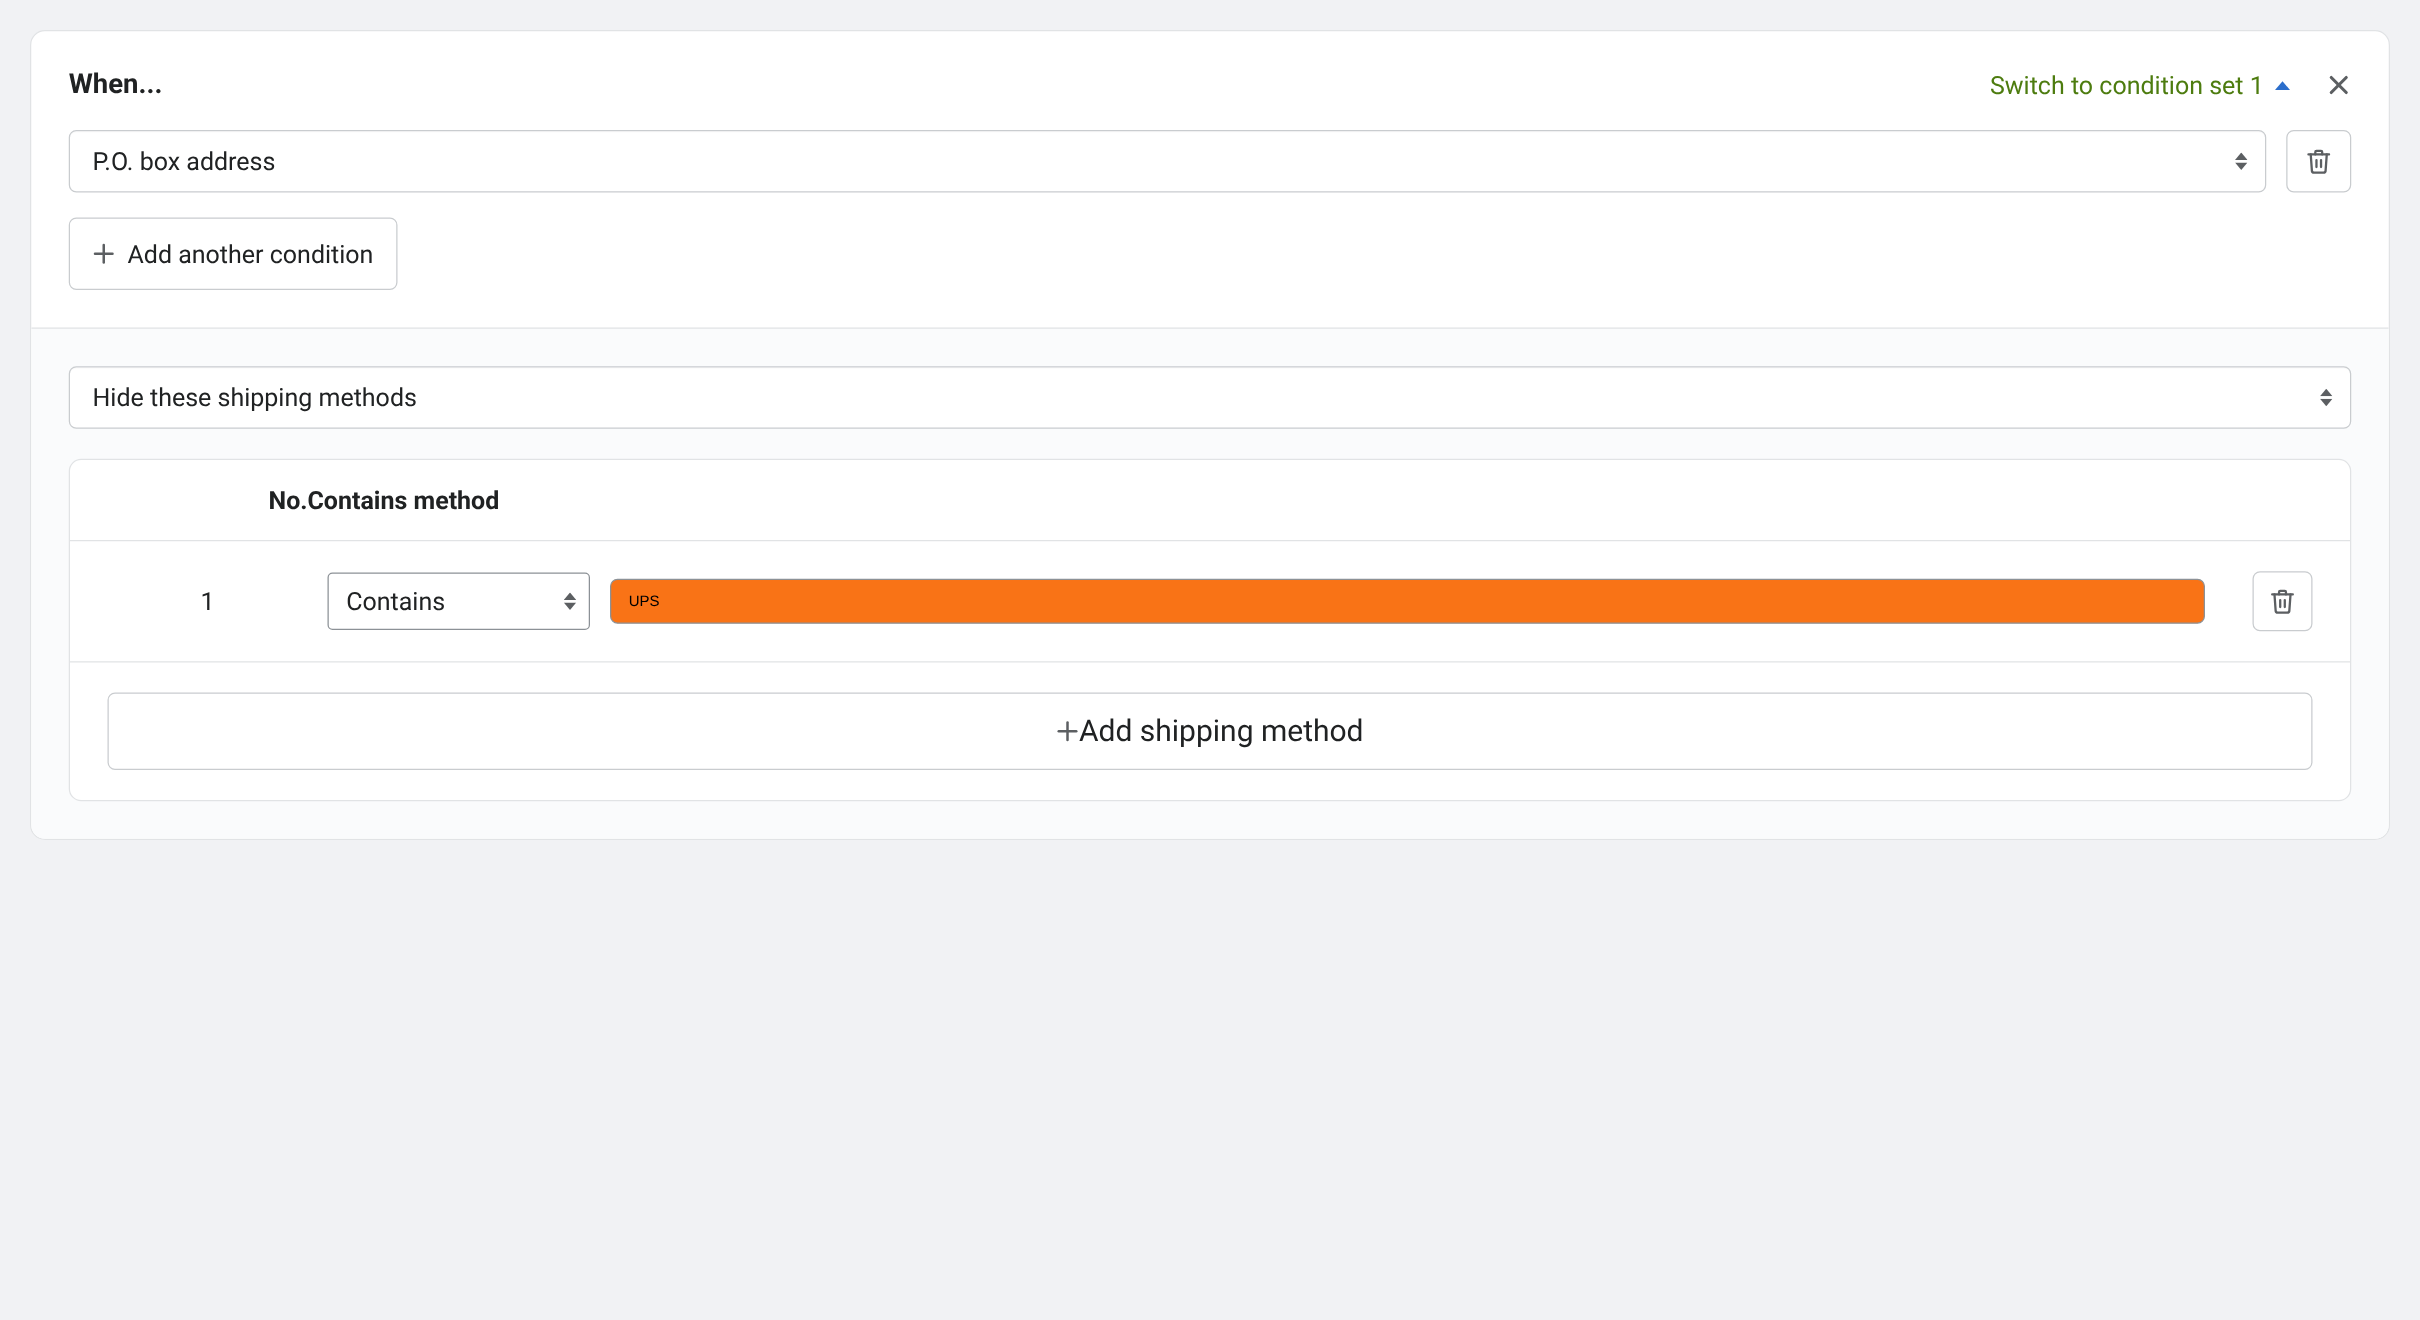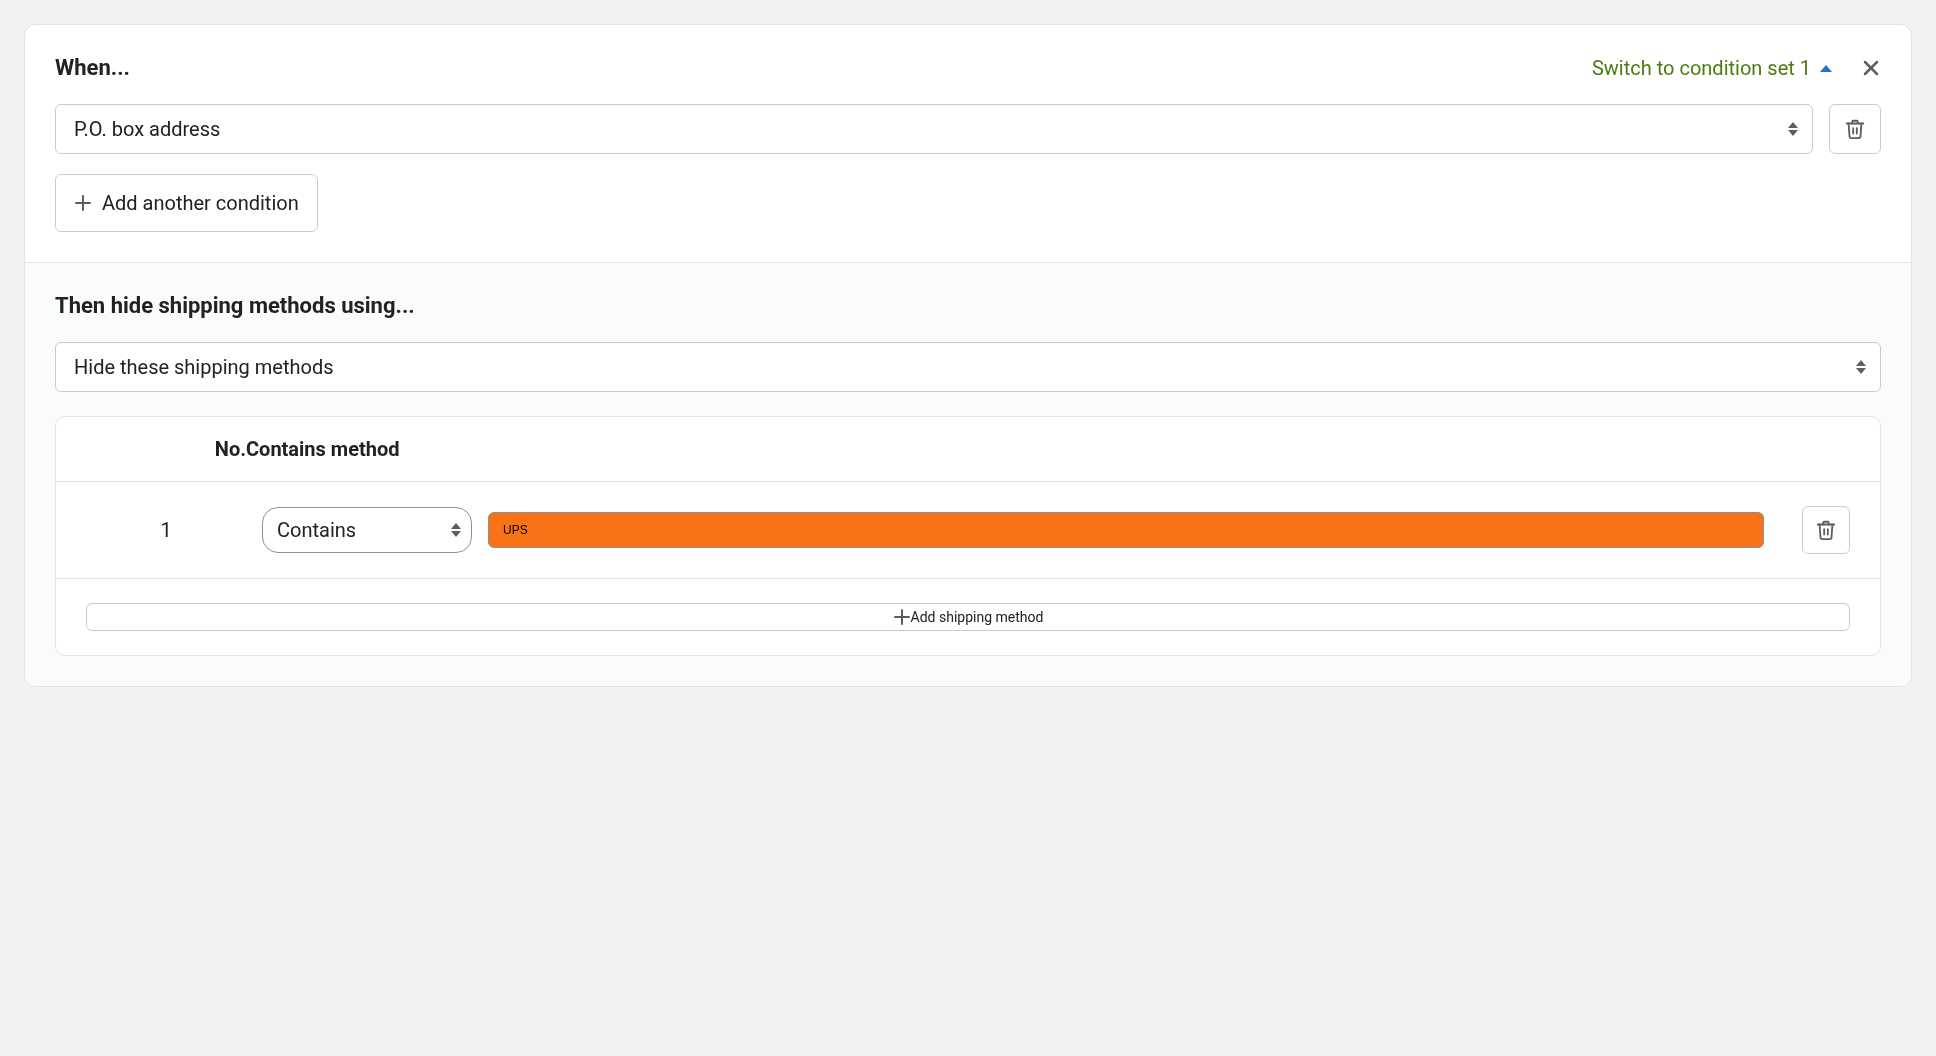--- a/index.html
+++ b/index.html
@@ -131,21 +131,21 @@
     grid-template-columns: 160px 210px 1fr 70px;
     gap: 16px;
     padding: 24px 30px;
     align-items: center;
     border-bottom: 1px solid #e1e3e5;
   }
   .row-no { text-align: center; }
   .small-select {
     position: relative;
     border: 1px solid #8c9196;
-    border-radius: 16px;
+    border-radius: 4px;
     padding: 10px 40px 10px 14px;
     font-size: 20px;
     cursor: pointer;
     background:#fff;
   }
   .small-select .select-caret { right: 10px; }
   .text-input {
     border: 1px solid #8c9196;
     border-radius: 6px;
     padding: 10px 14px;
@@ -171,22 +171,22 @@
   }
   .btn-full {
     width: 100%;
     display: flex;
     gap: 0;
     align-items: center;
     justify-content: center;
     border: 1px solid #c9cccf;
     background: #fff;
     border-radius: 6px;
-    padding: 4px 18px;
-    font-size: 14px;
+    padding: 16px 18px;
+    font-size: 24px;
     cursor: pointer;
   }
   .btn-full svg { stroke:#5c5f62; }
 </style>
 </head>
 <body>
 
 <div class="card">
 
   <div class="section-top">
@@ -234,21 +234,20 @@
     <div class="btn-secondary">
       <svg width="18" height="18" viewBox="0 0 18 18" stroke-width="2" stroke-linecap="round">
           <line x1="9" y1="2" x2="9" y2="16"></line>
           <line x1="2" y1="9" x2="16" y2="9"></line>
         </svg>
       <span>Add another condition</span>
     </div>
   </div>
 
   <div class="section-bottom">
-    <div class="subheading">Then hide shipping methods using...</div>
 
     <div class="wide-select-wrap">
       <div class="select">
         <span>Hide these shipping methods</span>
         <span class="select-caret">
           <svg width="10" height="6" viewBox="0 0 10 6">
               <path d="M5 0 L10 6 L0 6 Z"></path>
             </svg>
           <svg width="10" height="6" viewBox="0 0 10 6">
               <path d="M5 6 L10 0 L0 0 Z"></path>

